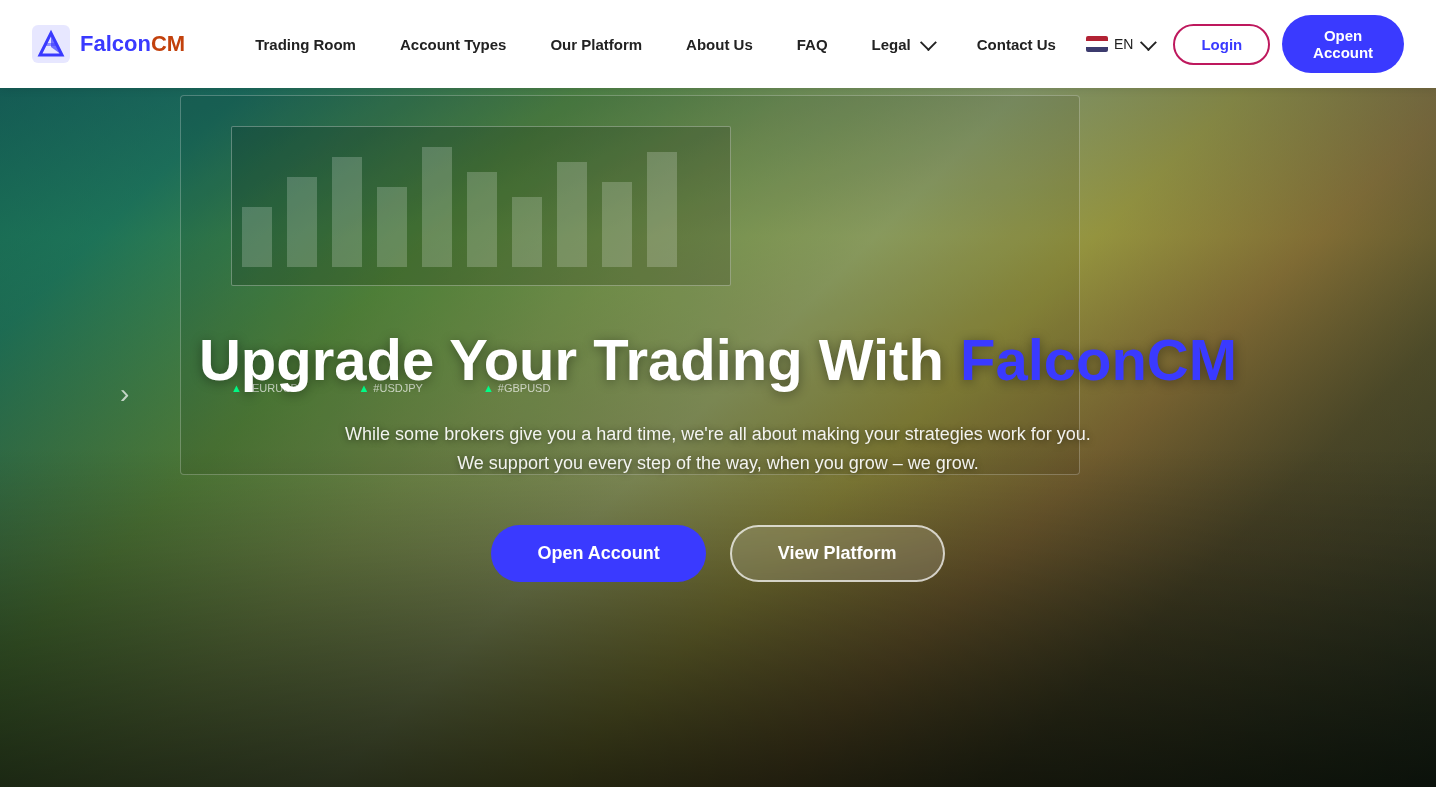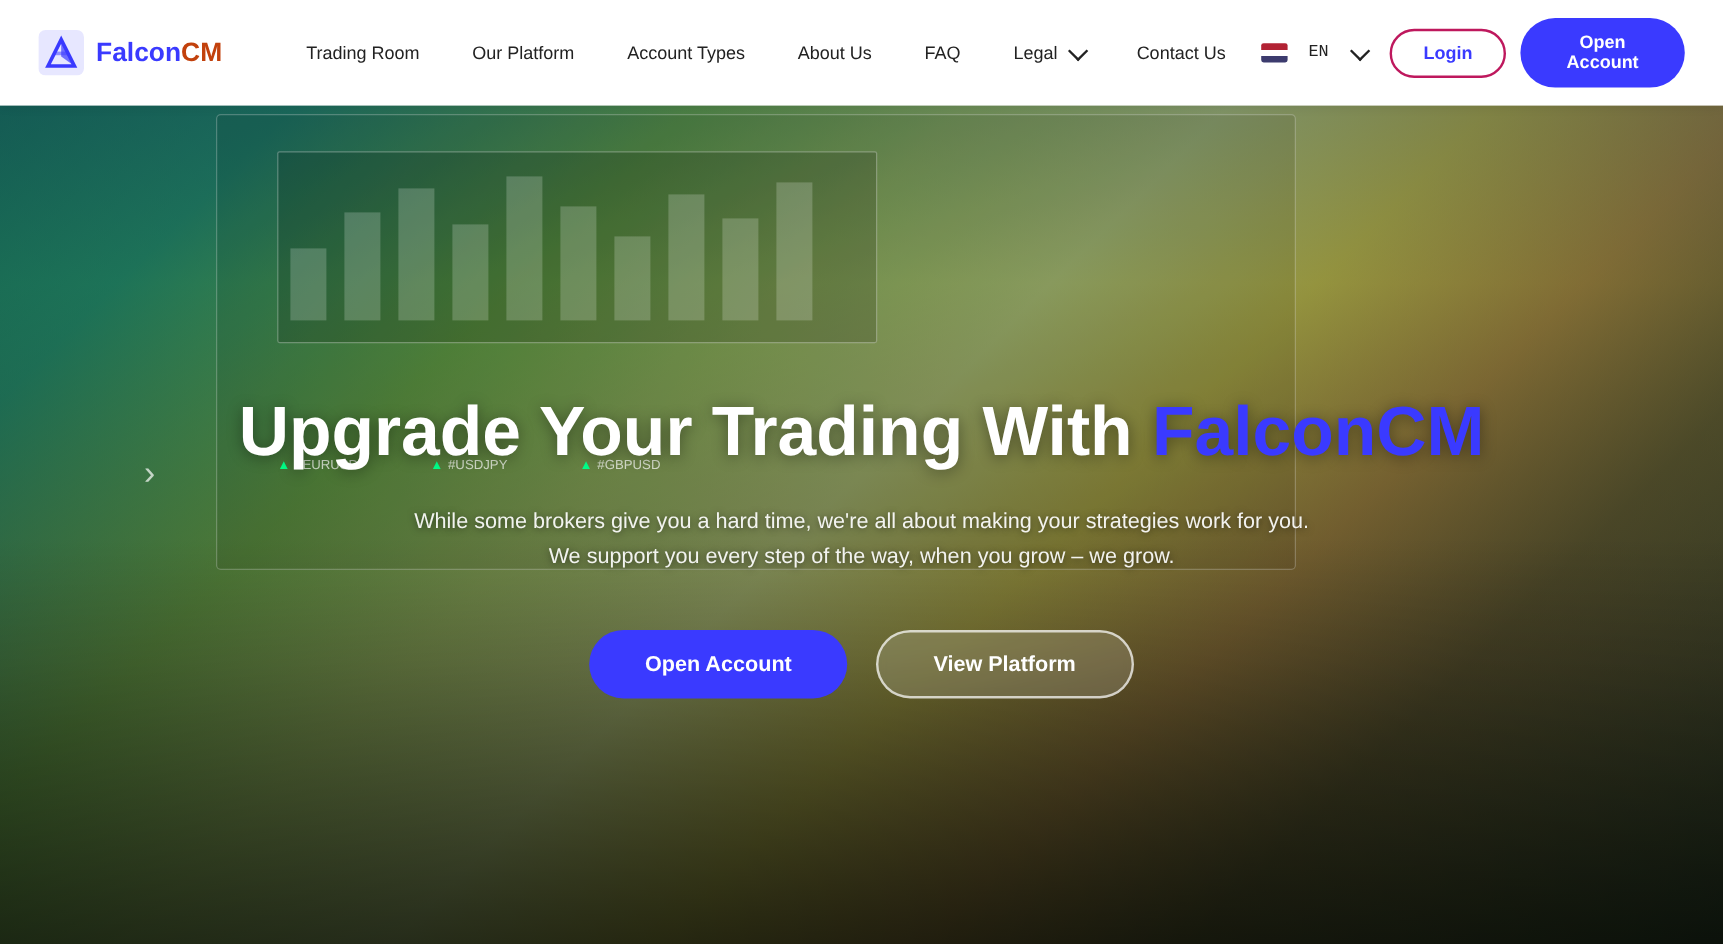--- a/index.html
+++ b/index.html
@@ -35,21 +35,21 @@
     }
     .logo-text span { color: #3a3aff; }
     .nav-links {
       display: flex;
       align-items: center;
       gap: 0;
       flex: 1;
     }
     .nav-link {
       font-size: 15px;
-      font-weight: 400;
+      font-weight: 700;
       color: #222;
       text-decoration: none;
       padding: 0 22px;
       height: 88px;
       display: flex;
       align-items: center;
       cursor: pointer;
       white-space: nowrap;
     }
     .nav-link-dropdown {
@@ -67,27 +67,26 @@
     }
     .nav-actions {
       display: flex;
       align-items: center;
       gap: 12px;
       margin-left: auto;
     }
     .lang-selector {
       display: flex;
       align-items: center;
-      gap: 17px;
+      gap: 6px;
       font-size: 14px;
       font-weight: 500;
       color: #222;
       cursor: pointer;
       padding: 0 8px;
-      font-family: Liberation Mono, monospace;
     }
     .flag-icon {
       width: 22px;
       height: 16px;
       display: inline-flex;
       background: linear-gradient(to bottom, #b22234 33%, #fff 33%, #fff 66%, #3c3b6e 66%);
       border-radius: 2px;
     }
     .btn-login {
       padding: 10px 26px;
@@ -311,24 +310,24 @@
     <span class="logo-text">
       <span>Falcon</span><span style="color:#c2410c">CM</span>
     </span>
   </a>
 
   <div class="nav-links">
     <a class="nav-link" href="#">
       <span>Trading Room</span>
     </a>
     <a class="nav-link" href="#">
+      <span>Account Types</span>
+    </a>
+    <a class="nav-link" href="#">
       <span>Our Platform</span>
-    </a>
-    <a class="nav-link" href="#">
-      <span>Account Types</span>
     </a>
     <a class="nav-link" href="#">
       <span>About Us</span>
     </a>
     <a class="nav-link" href="#">
       <span>FAQ</span>
     </a>
     <a class="nav-link nav-link-dropdown" href="#">
       <span>Legal</span>
       <span class="chevron-down" style="margin-left:6px;"></span>

